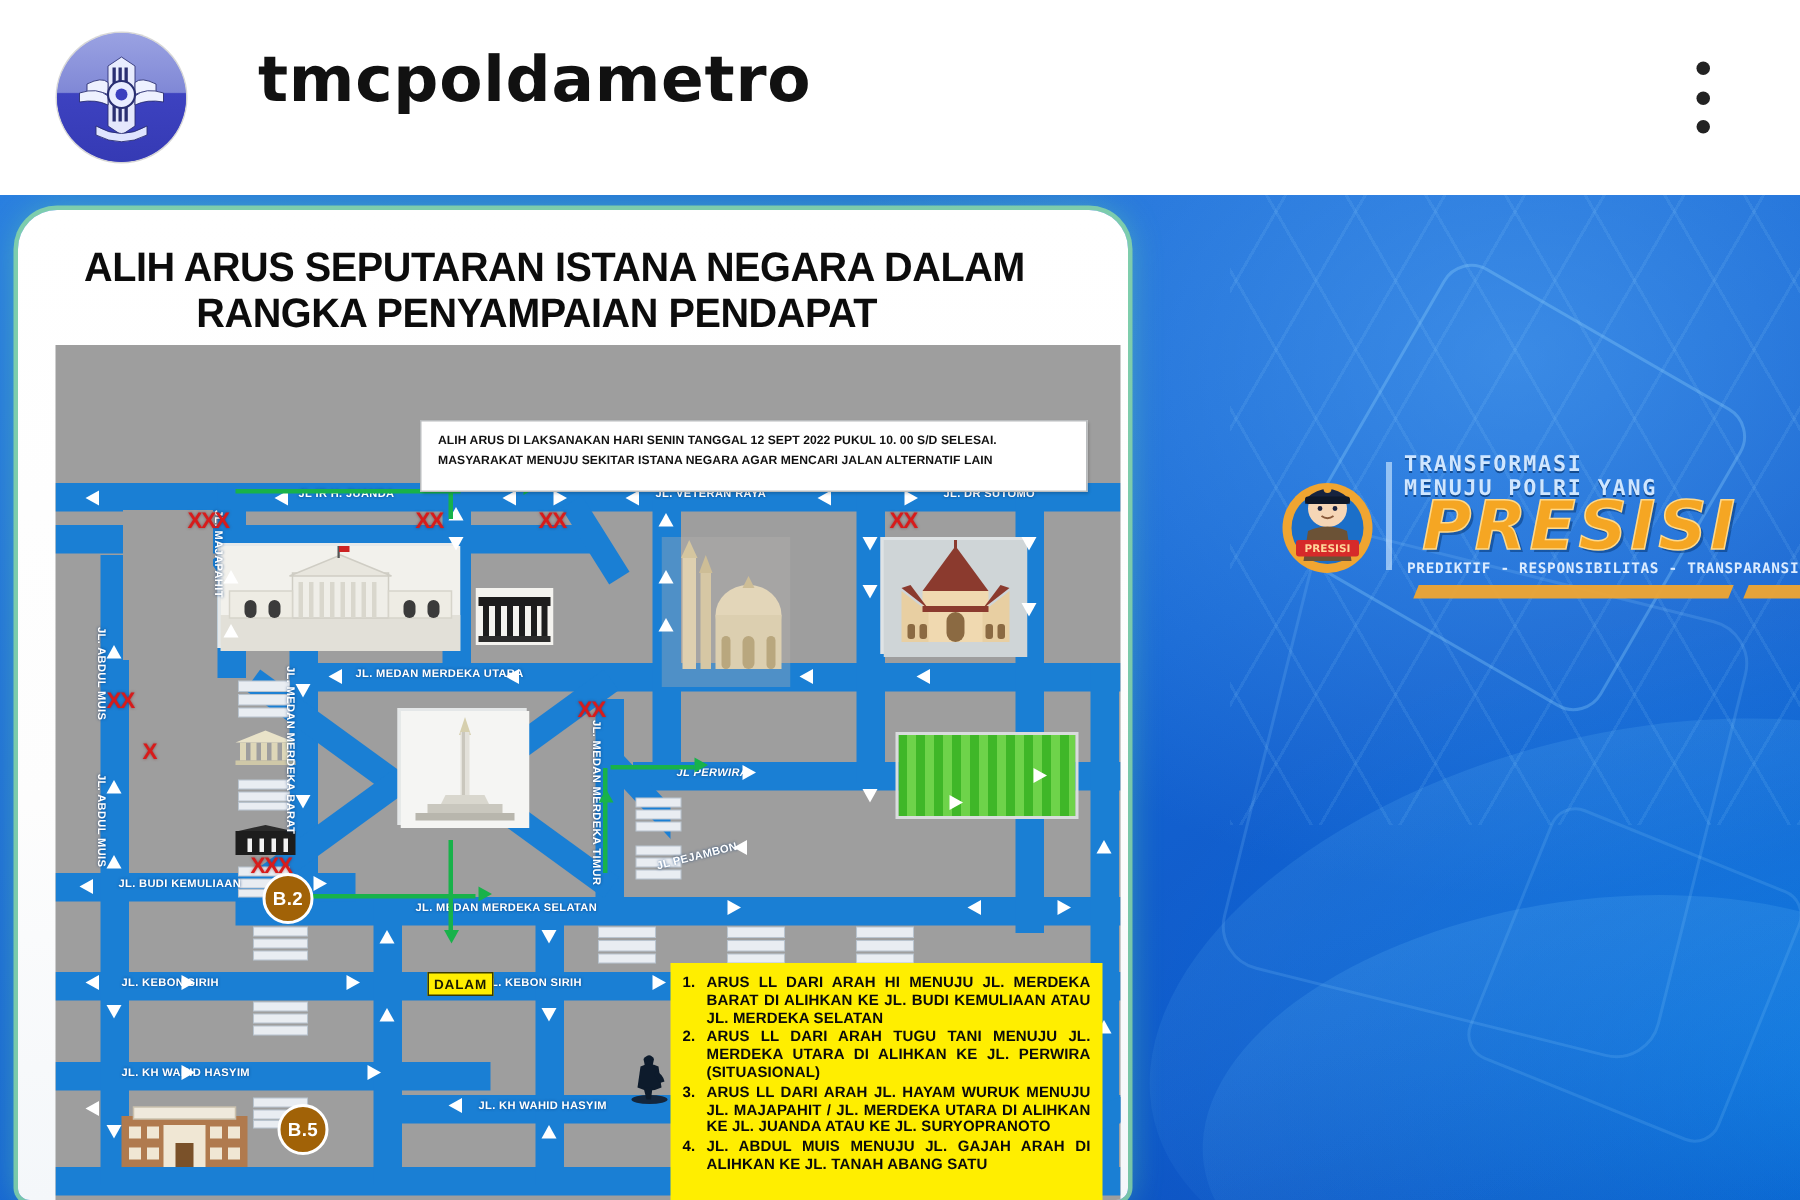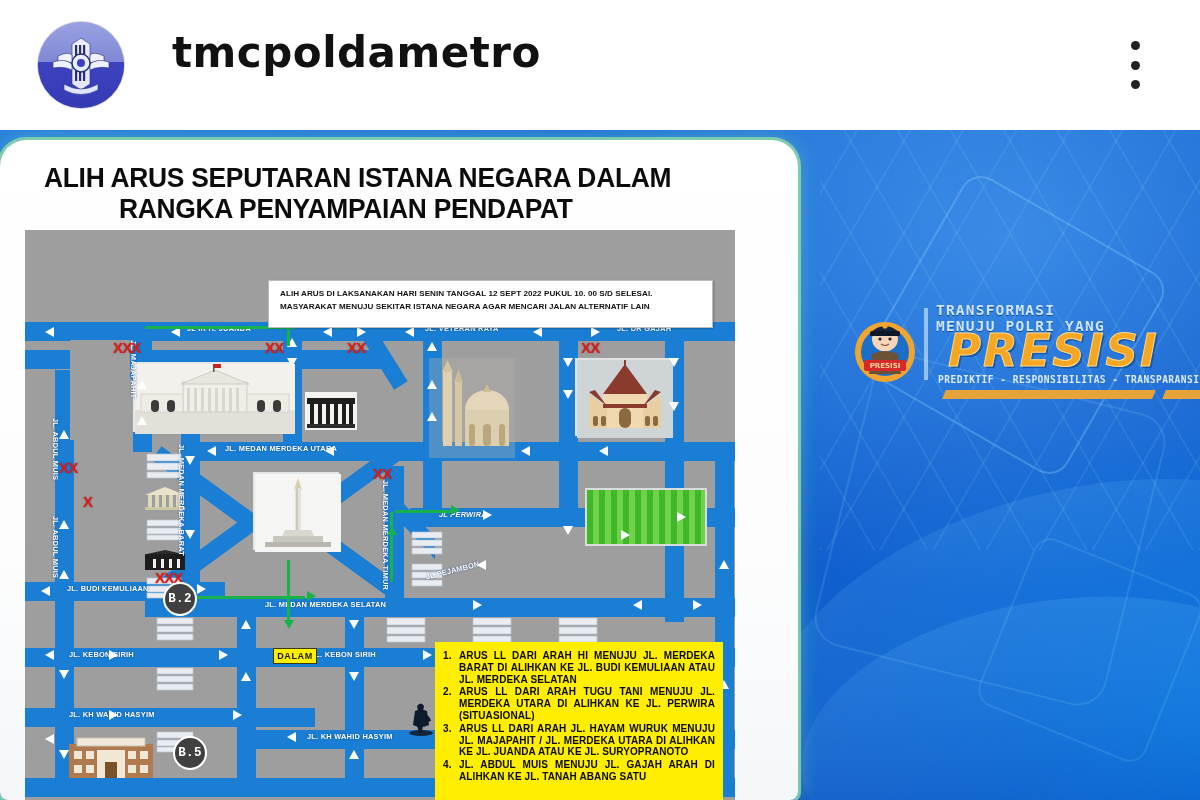--- a/index.html
+++ b/index.html
@@ -57,21 +57,21 @@
     font-family:"DejaVu Sans", sans-serif; line-height:45px;
     -webkit-text-stroke:1px #ffd98a; white-space:nowrap;
     text-shadow:2px 2px 0 rgba(0,45,100,.45); }
   #presisi-tagline{ position:absolute; left:86px; top:74px; font-size:9.6px;
     font-weight:700; letter-spacing:.45px; color:#dcecff; white-space:nowrap;
     font-family:"DejaVu Sans Mono", monospace; }
   .presisi-bar{ position:absolute; height:9px; background:#f0a531;
     transform:skewX(-22deg); opacity:.95; }
 
   
-  #poster-card{ position:absolute; left:0; top:10px; width:798px; height:660px;
+  #poster-card{ position:absolute; left:12px; top:10px; width:740px; height:660px;
     background:linear-gradient(180deg,#ffffff 0%,#fdfdfd 60%,#f4f7fa 100%);
     border-radius:26px 26px 8px 8px;
     box-shadow:0 0 0 3px rgba(150,225,160,.75), 0 0 22px rgba(120,235,150,.45);
     overflow:hidden; }
 
   #poster-title{ position:absolute; left:44px; top:22px; width:700px;
     font-size:27.5px; line-height:31px; font-weight:800; color:#0c0c0c;
     letter-spacing:-.3px; font-family:"Liberation Sans", sans-serif;
     transform:scaleX(.96); transform-origin:left top; }
   #poster-title span{ display:block; }
@@ -121,24 +121,24 @@
 
   #legend-box{ position:absolute; left:410px; top:412px; width:288px; height:160px;
     background:#ffee00; padding:8px 8px 0 6px; }
   #legend-box ol{ list-style:none; counter-reset:li; }
   #legend-box li{ counter-increment:li; position:relative; padding-left:18px;
     font-size:10px; font-weight:700; color:#0a0a0a; line-height:11.8px;
     margin-bottom:1px; text-align:justify; letter-spacing:.1px; }
   #legend-box li::before{ content:counter(li) "."; position:absolute; left:2px; top:0;
     font-weight:700; }
 
-  .badge-circle{ position:absolute; background:#404040; color:#fff; border-radius:50%;
+  .badge-circle{ position:absolute; background:#a16207; color:#fff; border-radius:50%;
     display:flex; align-items:center; justify-content:center; font-weight:800;
     font-size:12.5px; border:2.5px solid #ffffff; letter-spacing:.3px;
-    font-family:Liberation Mono, monospace; }
+    font-family:Liberation Sans, sans-serif; }
   #irti-badge{ position:absolute; left:248px; top:418px; width:44px; height:16px;
     background:#ffee00; border:1.5px solid #3b3b00; color:#1a1a00; font-size:9px;
     font-weight:800; display:flex; align-items:center; justify-content:center;
     letter-spacing:.6px; }
 
   #green-field{ position:absolute; left:560px; top:258px; width:122px; height:58px;
     background:repeating-linear-gradient(90deg,#3fb728 0 6px,#6ed34a 6px 12px);
     border:2px solid #d9dcdd; }
   #statue{ position:absolute; left:383px; top:470px; width:26px; height:36px; }
 </style>
@@ -516,21 +516,21 @@
       <svg id="statue" viewBox="0 0 26 36">
         <ellipse cx="13" cy="33" rx="12" ry="3" fill="#13263d"></ellipse>
         <path d="M9 6 q4 -5 7 0 l-1 5 -5 0 Z" fill="#0d1b2c"></path>
         <path d="M7 11 q6 -3 12 0 l2 14 q-8 4 -16 0 Z" fill="#0d1b2c"></path>
         <path d="M9 25 l2 8 h3 l1 -8 Z" fill="#0d1b2c"></path>
         <path d="M17 14 q5 2 6 7 l-3 1 q-2 -4 -4 -5 Z" fill="#0d1b2c"></path>
       </svg>
 
       <div class="rlabel" style="left:162px;top:94px;">JL IR H. JUANDA</div>
       <div class="rlabel" style="left:400px;top:94px;">JL. VETERAN RAYA</div>
-      <div class="rlabel" style="left:592px;top:94px;">JL. DR GAJAH</div>
+      <div class="rlabel" style="left:592px;top:94px;">JL. DR SUTOMO</div>
       <div class="rlabel vert" style="left:113px;top:110px;transform:rotate(90deg);">JL. MAJAPAHIT</div>
       <div class="rlabel" style="left:200px;top:214px;">JL. MEDAN MERDEKA UTARA</div>
       <div class="rlabel vert" style="left:161px;top:214px;transform:rotate(90deg);">JL. MEDAN MERDEKA BARAT</div>
       <div class="rlabel vert" style="left:365px;top:250px;transform:rotate(90deg);">JL. MEDAN MERDEKA TIMUR</div>
       <div class="rlabel" style="left:414px;top:280px;font-style:italic;">JL PERWIRA</div>
       <div class="rlabel" style="left:400px;top:336px;transform:rotate(-14deg);">JL PEJAMBON</div>
       <div class="rlabel vert" style="left:35px;top:188px;transform:rotate(90deg);">JL. ABDUL MUIS</div>
       <div class="rlabel vert" style="left:35px;top:286px;transform:rotate(90deg);">JL. ABDUL MUIS</div>
       <div class="rlabel" style="left:42px;top:354px;">JL. BUDI KEMULIAAN</div>
       <div class="rlabel" style="left:240px;top:370px;">JL. MEDAN MERDEKA SELATAN</div>

